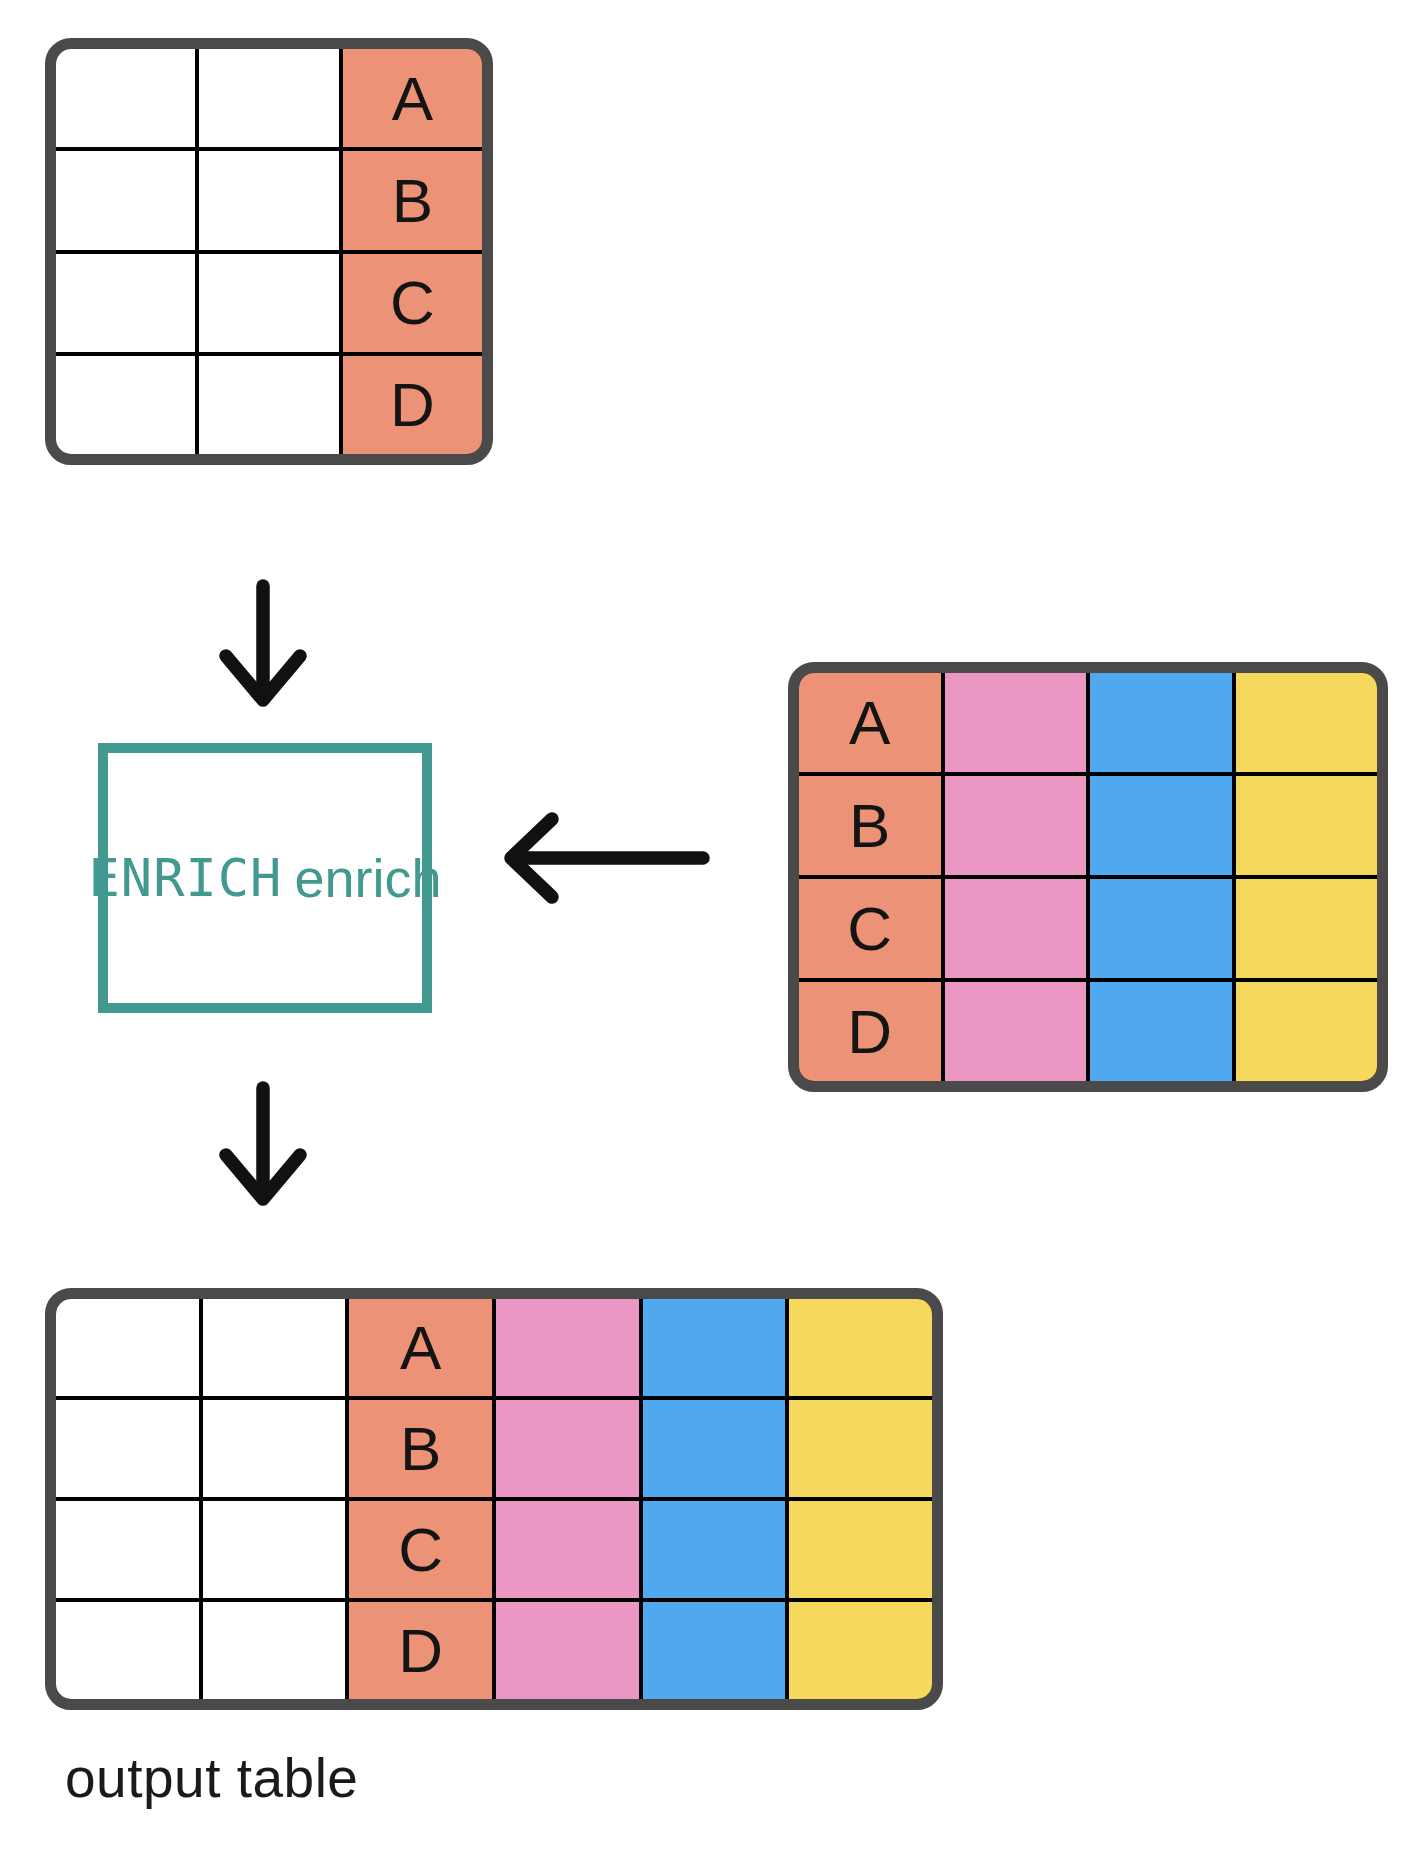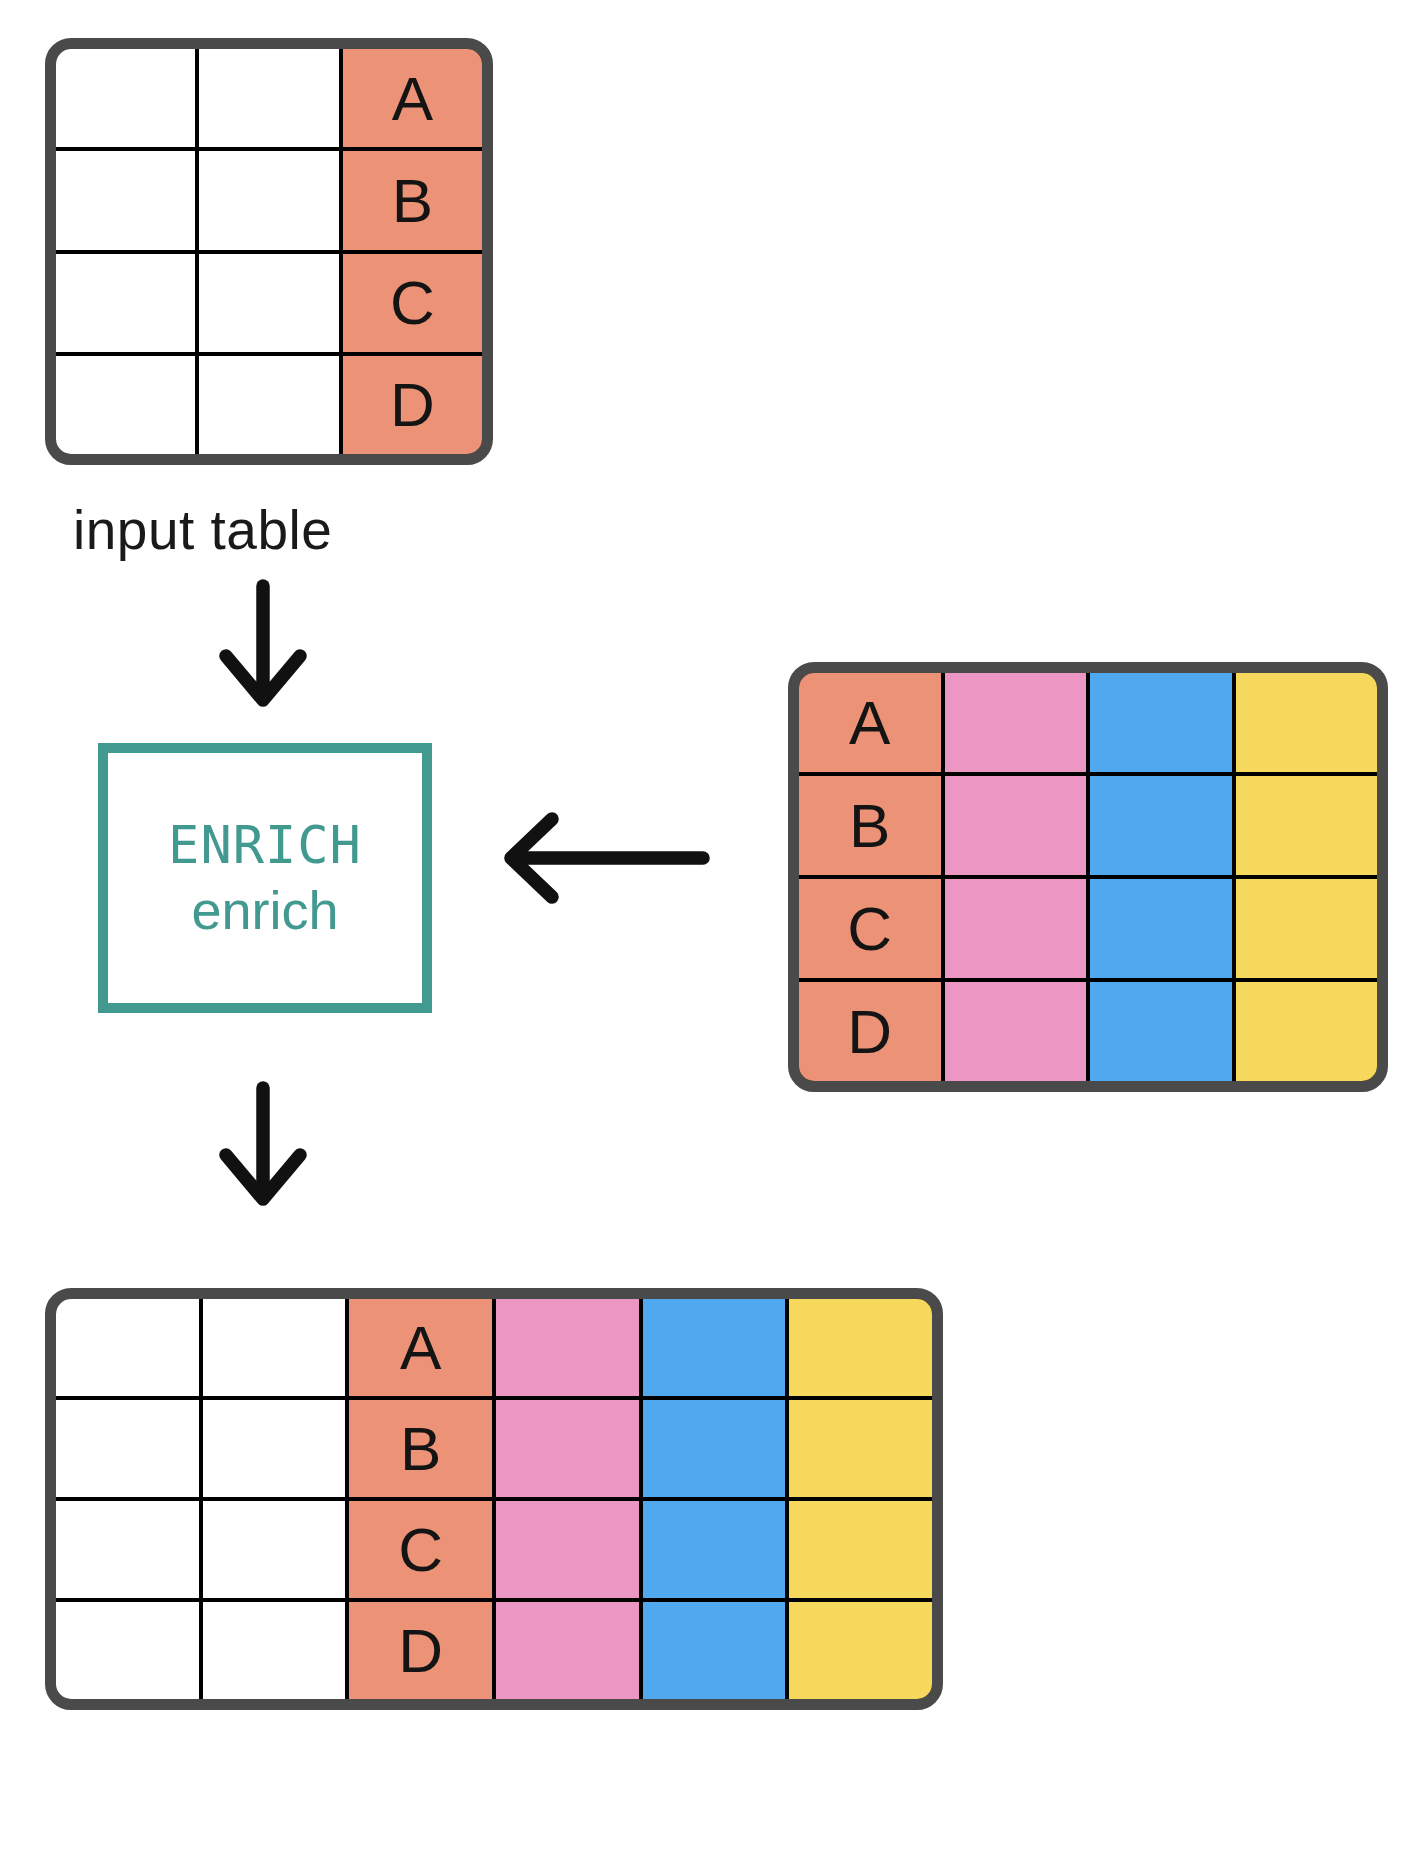--- a/index.html
+++ b/index.html
@@ -53,21 +53,21 @@
 
   
   #enrich-box {
     position:absolute;
     left:98px; top:743px;
     width:334px; height:270px;
     box-sizing:border-box;
     border:10px solid var(--teal, #42998f);
     background:#ffffff;
     display:flex;
-    flex-direction:column;
+    flex-direction:row;
     align-items:center;
     justify-content:center;
     gap:12px;
   }
   .enrich-keyword {
     font-family:"DejaVu Sans Mono", monospace;
     font-size:52px;
     letter-spacing:1px;
     color:var(--teal, #42998f);
     line-height:1;
@@ -107,21 +107,20 @@
     <div class="cell salmon">B</div>
 
     <div class="cell"></div>
     <div class="cell"></div>
     <div class="cell salmon">C</div>
 
     <div class="cell"></div>
     <div class="cell"></div>
     <div class="cell salmon">D</div>
   </div>
-  <div id="input-table-label" class="diagram-label">input table</div>
 
   <div id="arrow-input-to-command" class="arrow">
     <svg width="100" height="135" viewBox="0 0 100 135">
       <line x1="50" y1="8" x2="50" y2="120"></line>
       <path d="M13,78 L50,122 M87,78 L50,122"></path>
     </svg>
   </div>
 
   <div id="enrich-box">
     <div class="enrich-keyword">ENRICH</div>
@@ -186,14 +185,15 @@
     <div class="cell blue"></div>
     <div class="cell yellow"></div>
 
     <div class="cell"></div>
     <div class="cell"></div>
     <div class="cell salmon">D</div>
     <div class="cell pink"></div>
     <div class="cell blue"></div>
     <div class="cell yellow"></div>
   </div>
+  <div id="output-table-label" class="diagram-label">output table</div>
 
 </div>
 
 </body></html>

